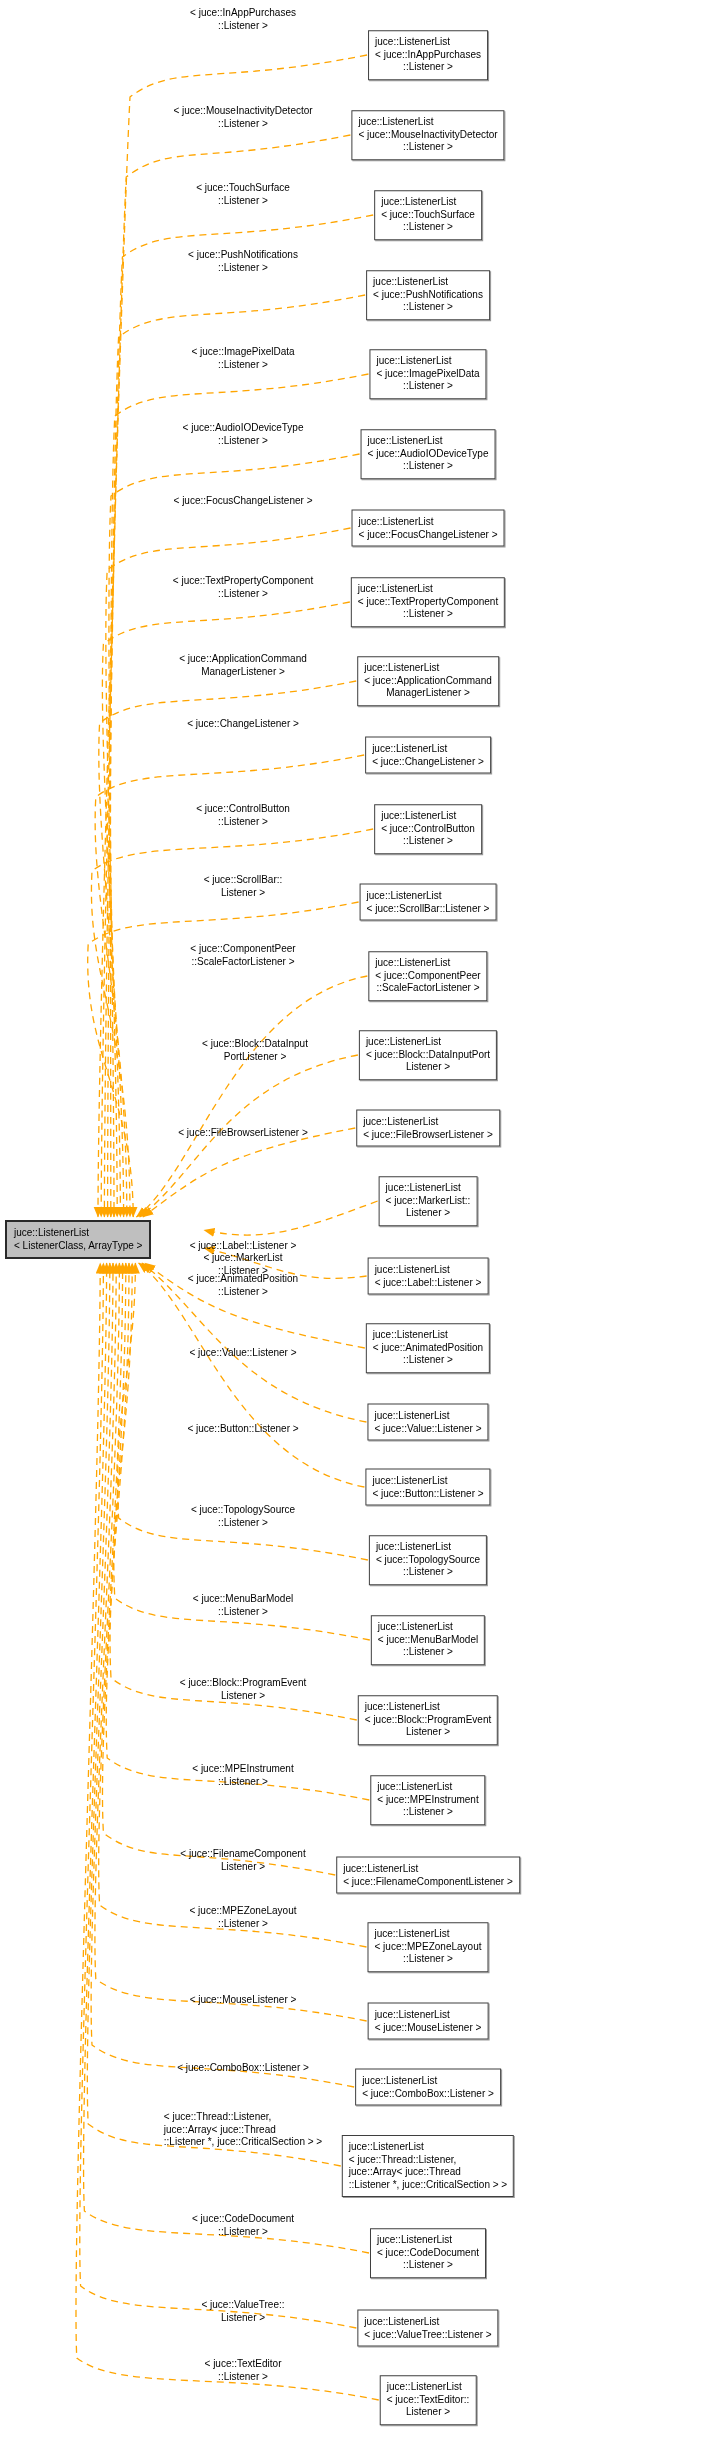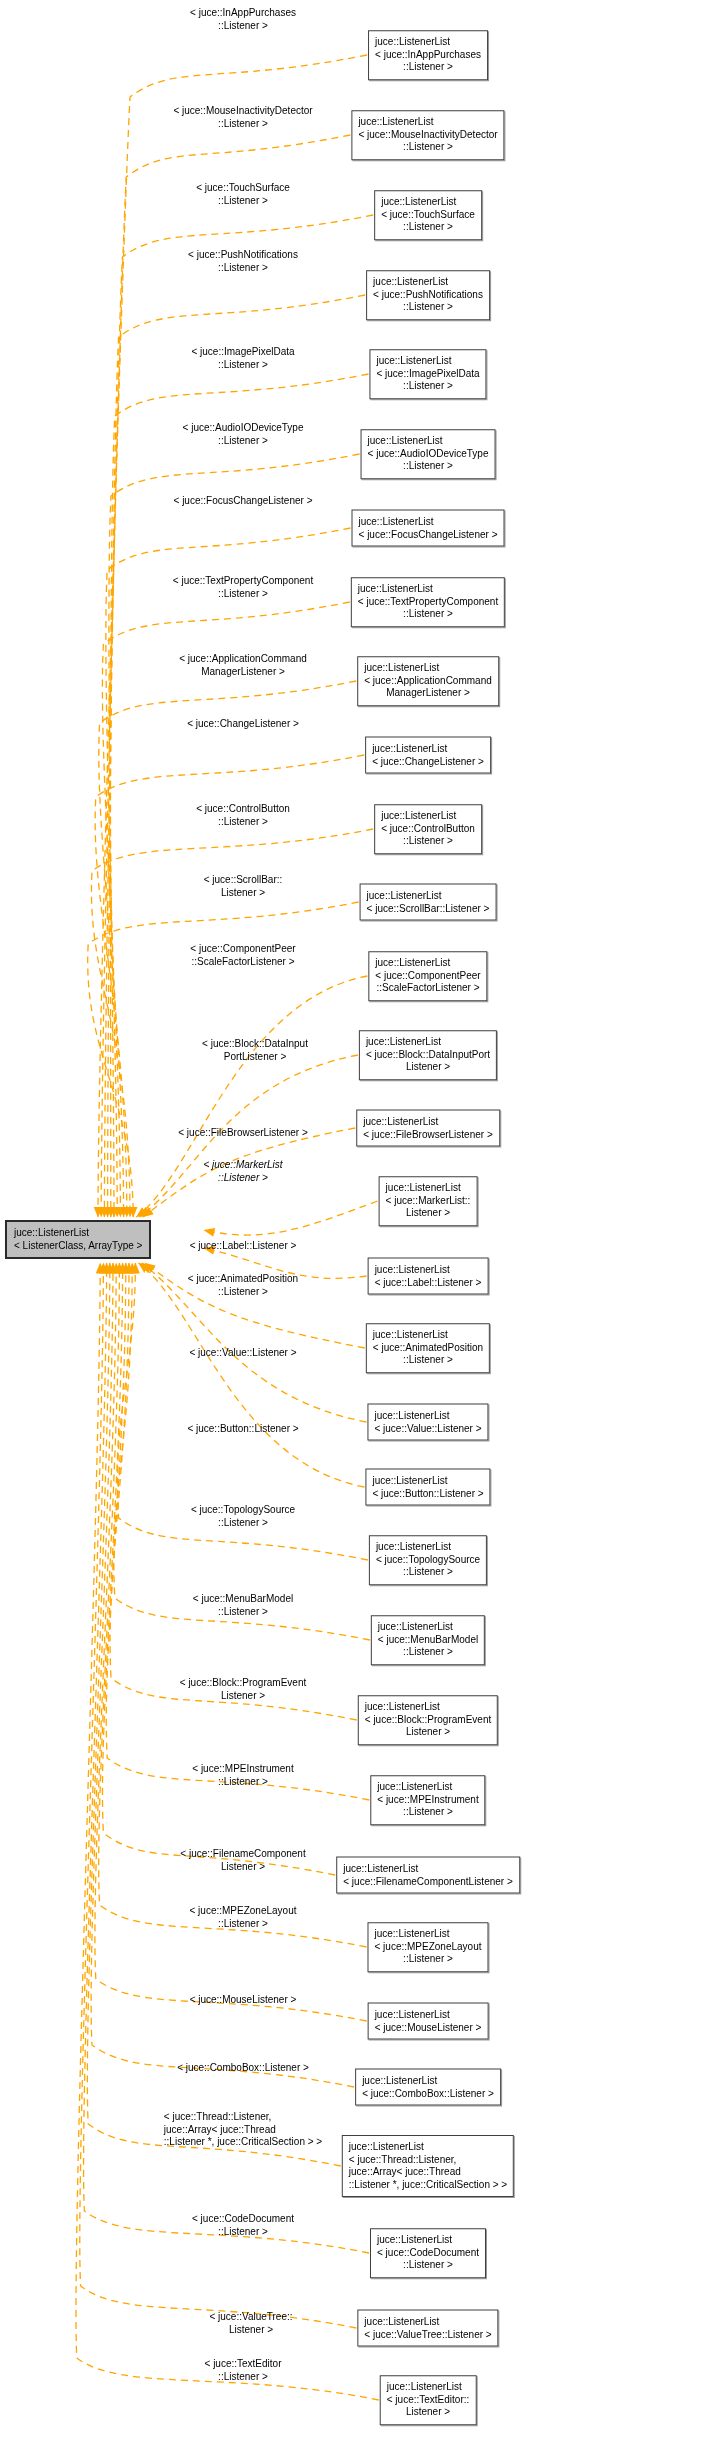--- a/index.html
+++ b/index.html
@@ -214,21 +214,21 @@
       <div>&lt; juce::Block::DataInputPort</div>
       <div>Listener &gt;</div>
     </div>
     <div class="edge-label" style="left: 243px; top: 1133px;">
       <div>&lt; juce::FileBrowserListener &gt;</div>
     </div>
     <div class="node" id="box-14" style="left: 428px; top: 1128px;">
       <div>juce::ListenerList</div>
       <div>&lt; juce::FileBrowserListener &gt;</div>
     </div>
-    <div class="edge-label" style="left: 243px; top: 1171px; font-style: italic;">
+    <div class="edge-label" style="left: 243px; top: 1264px;">
       <div>&lt; juce::MarkerList</div>
       <div>::Listener &gt;</div>
     </div>
     <div class="node" id="box-15" style="left: 428px; top: 1201px;">
       <div>juce::ListenerList</div>
       <div>&lt; juce::MarkerList::</div>
       <div>Listener &gt;</div>
     </div>
     <div class="edge-label" style="left: 243px; top: 1246px;">
       <div>&lt; juce::Label::Listener &gt;</div>
@@ -340,21 +340,21 @@
     </div>
     <div class="edge-label" style="left: 243px; top: 2225px;">
       <div>&lt; juce::CodeDocument</div>
       <div>::Listener &gt;</div>
     </div>
     <div class="node" id="box-29" style="left: 428px; top: 2253px;">
       <div>juce::ListenerList</div>
       <div>&lt; juce::CodeDocument</div>
       <div>::Listener &gt;</div>
     </div>
-    <div class="edge-label" style="left: 251px; top: 2311px; margin-top: 12px;">
+    <div class="edge-label" style="left: 243px; top: 2311px;">
       <div>&lt; juce::ValueTree::</div>
       <div>Listener &gt;</div>
     </div>
     <div class="node" id="box-30" style="left: 428px; top: 2328px;">
       <div>juce::ListenerList</div>
       <div>&lt; juce::ValueTree::Listener &gt;</div>
     </div>
     <div class="edge-label" style="left: 243px; top: 2370px;">
       <div>&lt; juce::TextEditor</div>
       <div>::Listener &gt;</div>

